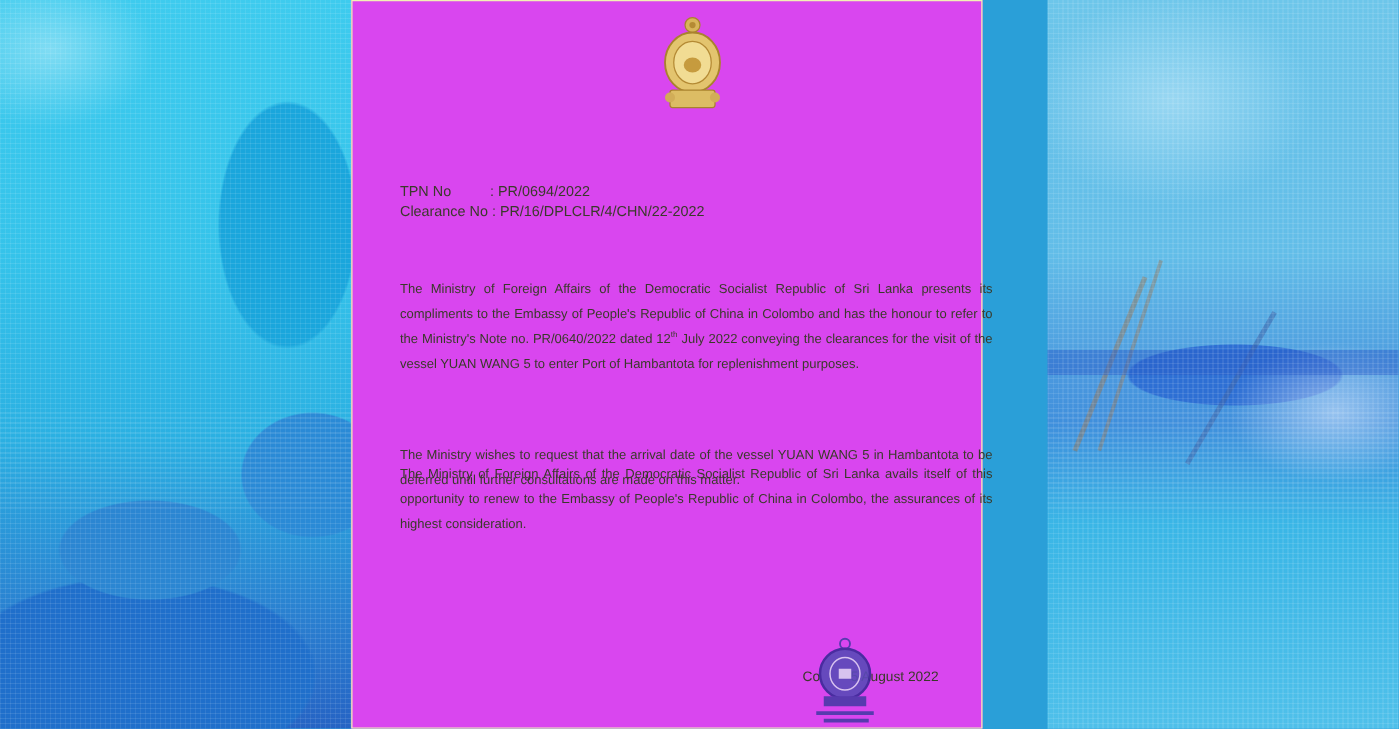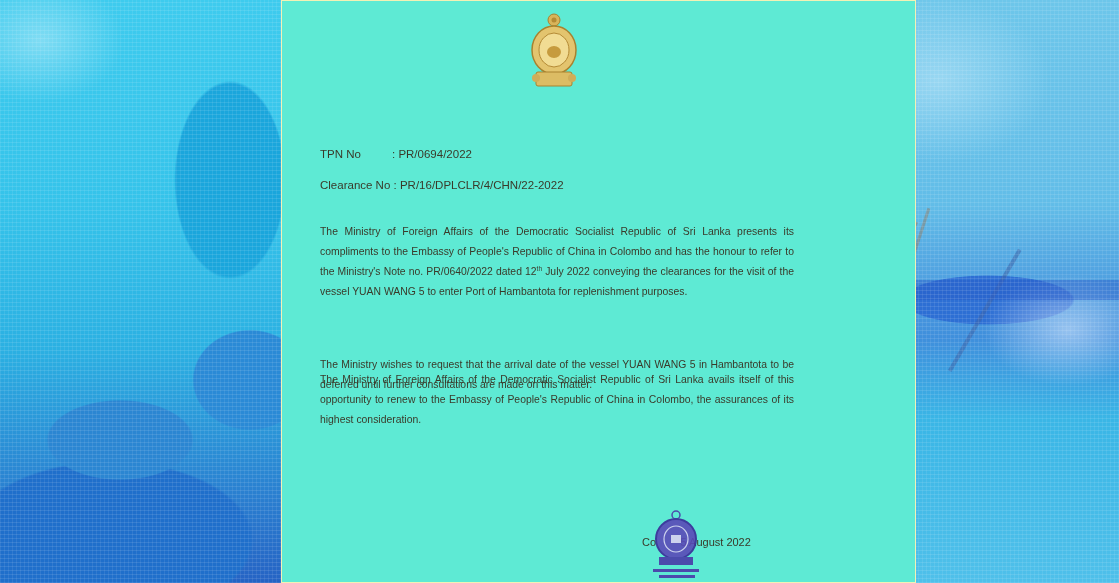--- a/index.html
+++ b/index.html
@@ -49,41 +49,41 @@
     }
     .crane {
       position: absolute;
       background: rgba(60,100,170,0.55);
       transform-origin: bottom left;
     }
     
     .paper {
       position: absolute;
       left: 281px; top: 0;
-      width: 635px; height: 583px;
-      background: #5eead4;
+      width: 505px; height: 583px;
+      background: #d946ef;
       box-shadow: inset 0 0 0 1px #f3f1b5;
     }
     .emblem {
       position: absolute;
       left: 247px; top: 12px;
       width: 52px; height: 78px;
     }
     .meta {
       position: absolute;
       left: 39px;
       font-family: "Liberation Sans", sans-serif;
       font-size: 11.5px;
       color: #3a3a2a;
       white-space: nowrap;
     }
     .meta .label { display: inline-block; }
     .meta-tpn { top: 148px; }
     .meta-tpn .label { width: 72px; }
-    .meta-clr { top: 179px; }
+    .meta-clr { top: 164px; }
     .para {
       position: absolute;
       left: 39px;
       width: 474px;
       font-family: "Liberation Sans", sans-serif;
       font-size: 10.4px;
       line-height: 20px;
       color: #3a3a2a;
       text-align: justify;
       margin: 0;

